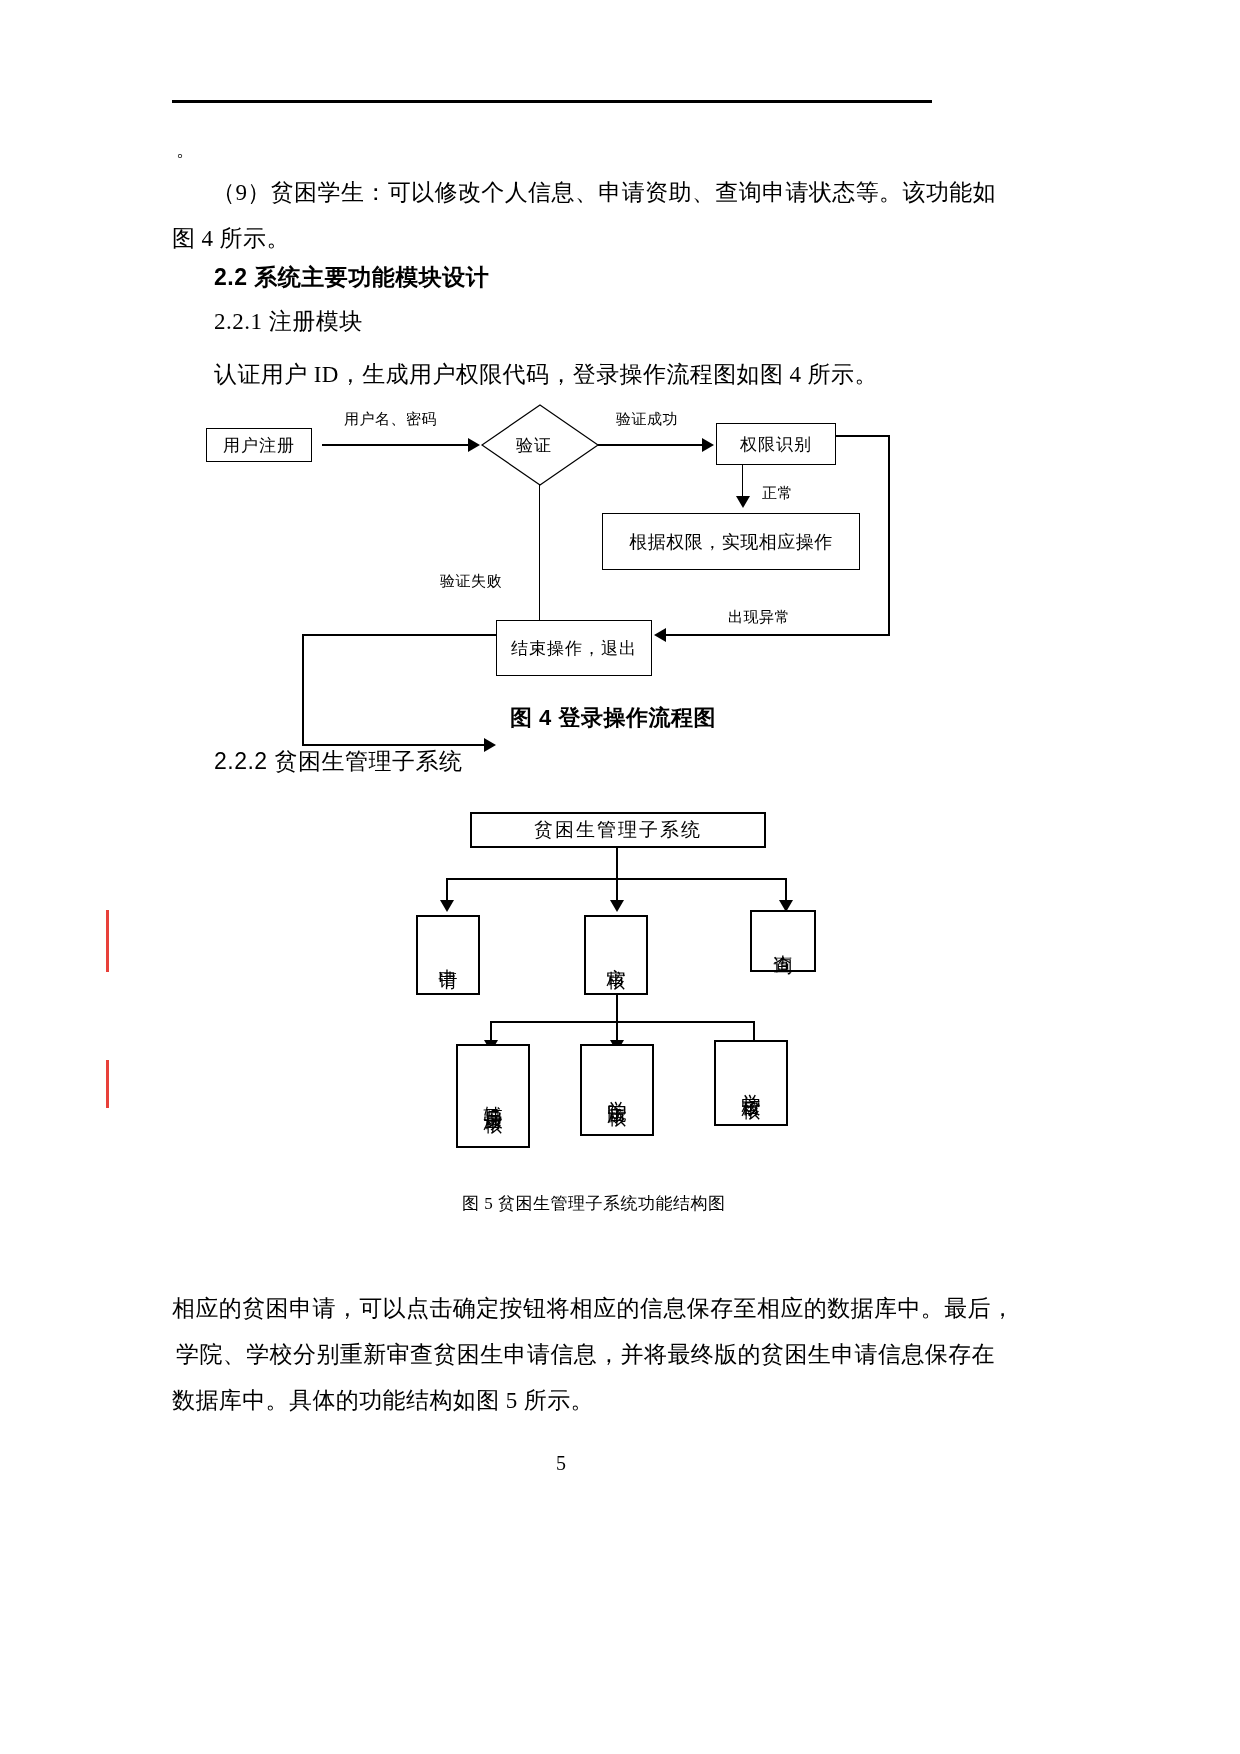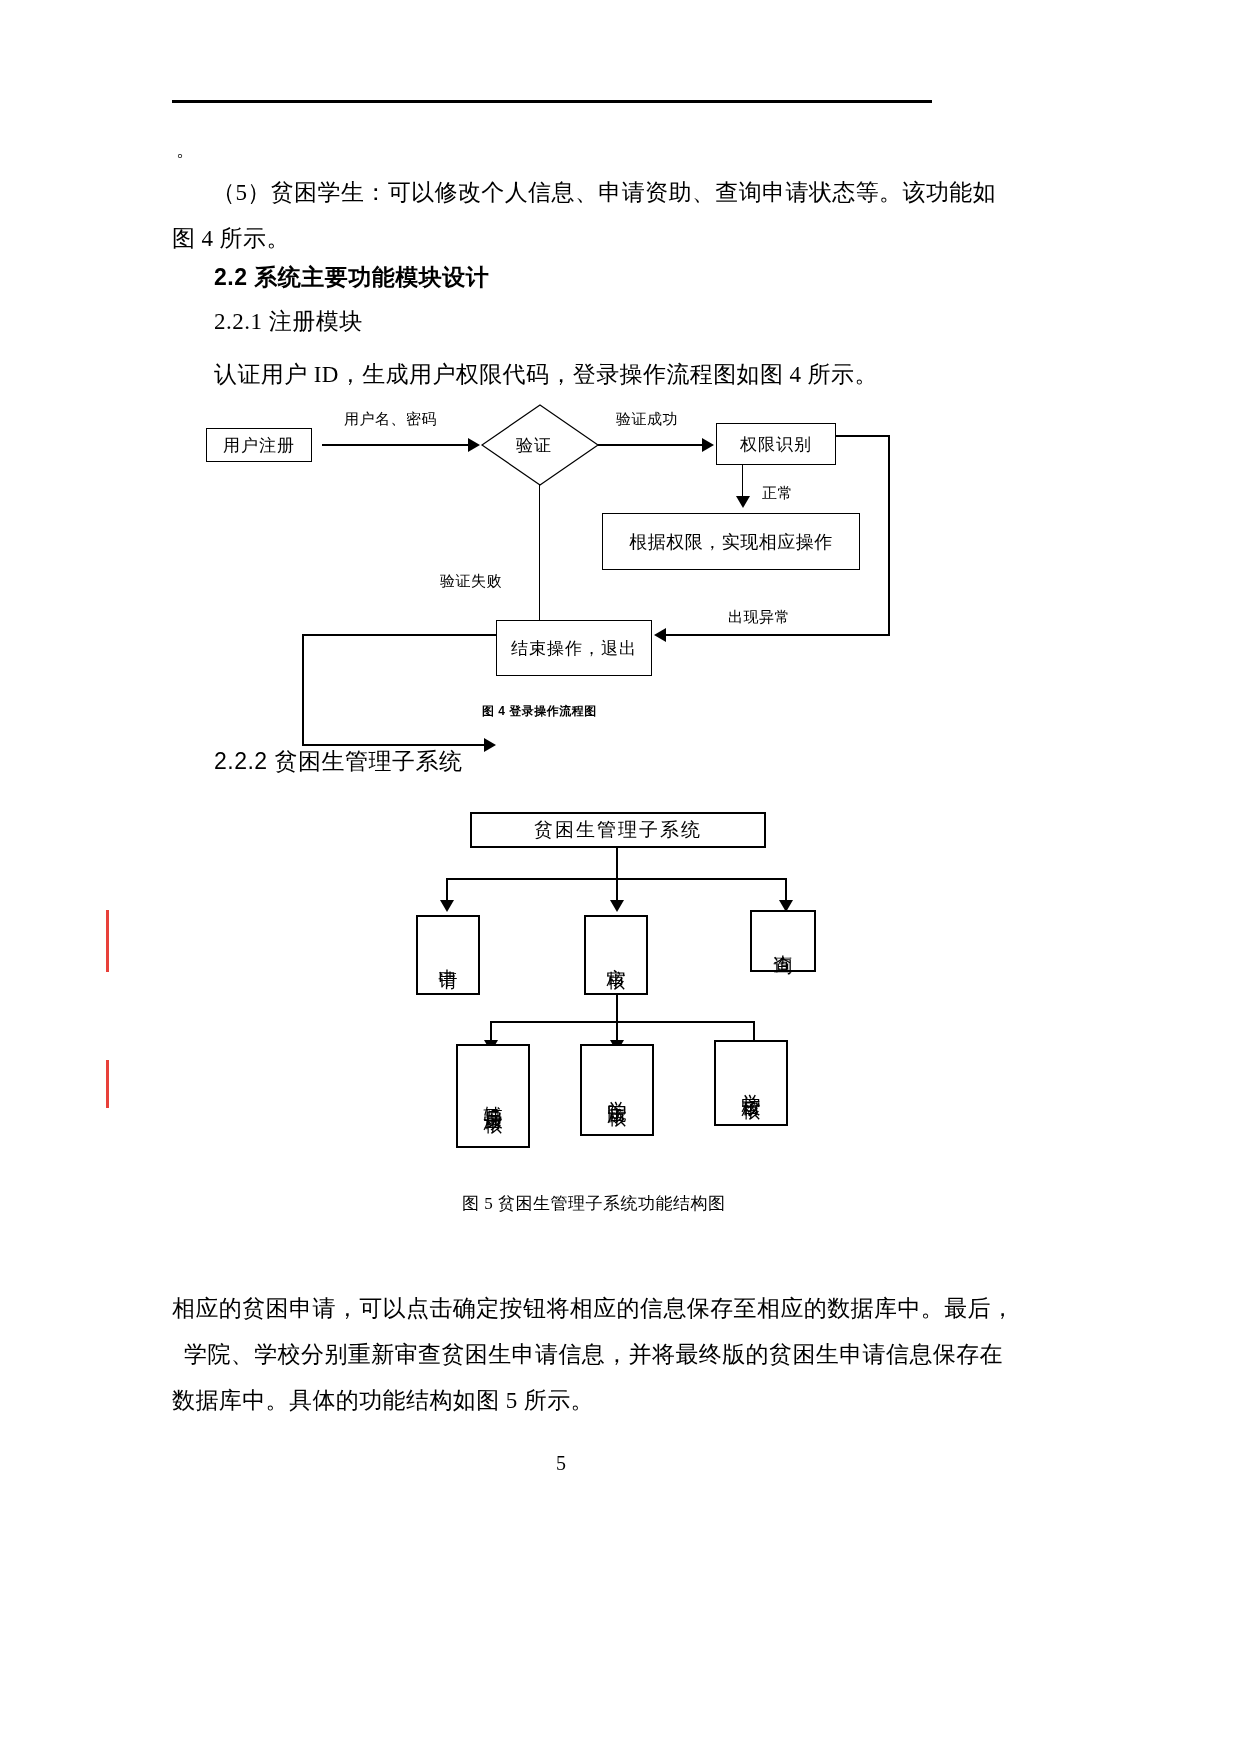--- a/index.html
+++ b/index.html
@@ -141,23 +141,24 @@
     font-family: "Liberation Serif", "DejaVu Serif", serif;
     font-size: 17px;
     letter-spacing: 1px;
     white-space: nowrap;
   }
 
   .caption {
     position: absolute;
     font-family: "Liberation Sans", "DejaVu Sans", sans-serif;
     font-weight: bold;
-    font-size: 12px;
-    letter-spacing: 0.5px;
-    white-space: nowrap;
+    font-size: 22px;
+    letter-spacing: 0.5px;
+    white-space: nowrap;
+    margin-left: 28px;
   }
   .caption-light {
     position: absolute;
     font-family: "Liberation Serif", "DejaVu Serif", serif;
     font-size: 17px;
     letter-spacing: 0.5px;
     white-space: nowrap;
   }
 
   
@@ -188,21 +189,21 @@
 </style>
 </head>
 <body>
 
 <div class="page">
 
   <div class="header-rule"></div>
 
   <div class="tiny-dot">。</div>
 
-  <div class="body-text" style="left:212px; top:170px;">（5）贫困学生：可以修改个人信息、申请资助、查询申请状态等。该功能如</div>
+  <div class="body-text" style="left:212px; top:170px;">（9）贫困学生：可以修改个人信息、申请资助、查询申请状态等。该功能如</div>
   <div class="body-text" style="left:172px; top:216px;">图 4 所示。</div>
 
   <div class="h2" style="left:214px; top:262px;">2.2 系统主要功能模块设计</div>
 
   <div class="h3" style="left:214px; top:306px;">2.2.1 注册模块</div>
 
   <div class="body-text" style="left:214px; top:352px;">认证用户 ID，生成用户权限代码，登录操作流程图如图 4 所示。</div>
 
   <div class="fig" style="left:0; top:0; width:1240px; height:300px;">
 
@@ -296,18 +297,18 @@
 
     <div class="box5" style="left:580px; top:1044px; width:74px; height:92px; writing-mode:vertical-rl; text-orientation:upright; line-height:28px;">学院审核</div>
 
     <div class="box5" style="left:714px; top:1040px; width:74px; height:86px; writing-mode:vertical-rl; text-orientation:upright; line-height:28px;">学校审核</div>
 
   </div>
 
   <div class="caption-light" style="left:462px; top:1192px;">图 5 贫困生管理子系统功能结构图</div>
 
   <div class="body-text" style="left:172px; top:1286px;">相应的贫困申请，可以点击确定按钮将相应的信息保存至相应的数据库中。最后，</div>
-  <div class="body-text" style="left:184px; top:1332px;text-align:right;">学院、学校分别重新审查贫困生申请信息，并将最终版的贫困生申请信息保存在</div>
+  <div class="body-text" style="left:176px; top:1332px;text-align:right;">学院、学校分别重新审查贫困生申请信息，并将最终版的贫困生申请信息保存在</div>
   <div class="body-text" style="left:172px; top:1378px;">数据库中。具体的功能结构如图 5 所示。</div>
 
   <div class="pagenum" style="left:556px; top:1452px;">5</div>
 
 </div>
 
 </body></html>

